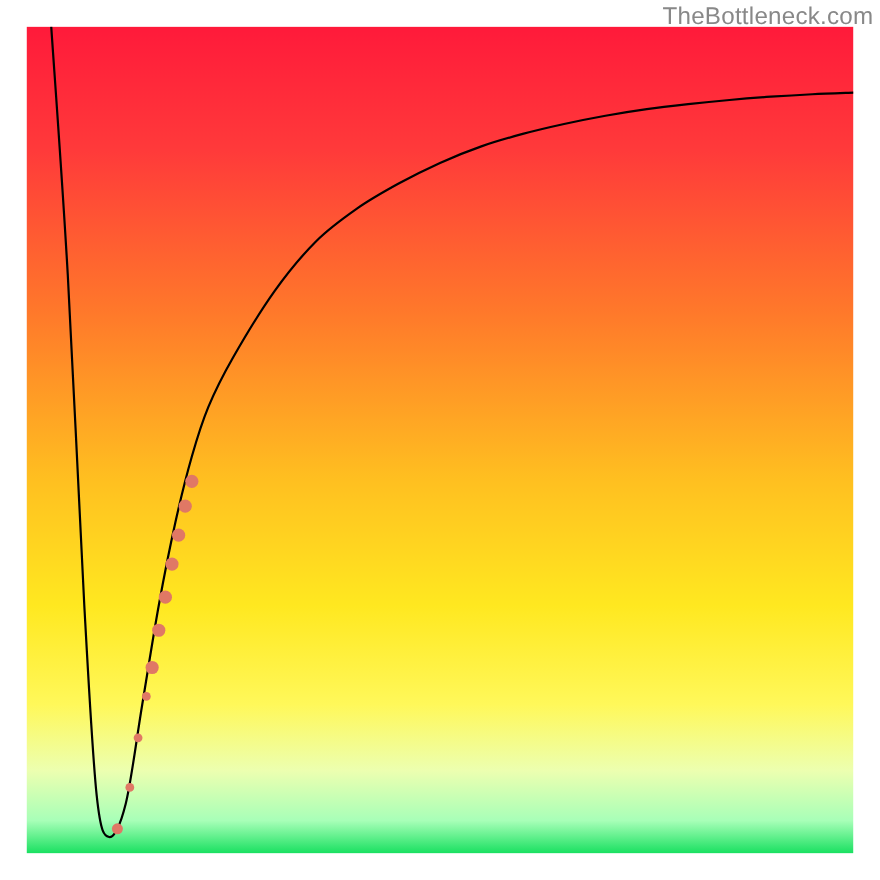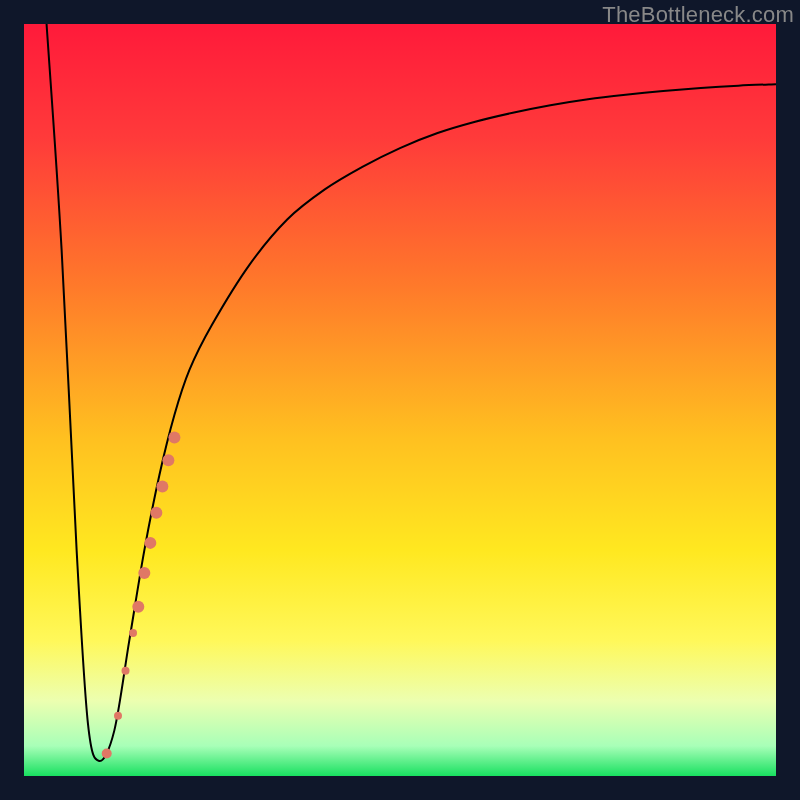--- a/index.html
+++ b/index.html
@@ -10,21 +10,21 @@
     overflow: hidden;
     background: #000;
     font-family: Arial, Helvetica, sans-serif;
   }
   .frame {
     position: absolute;
     left: 0;
     top: 0;
     width: 800px;
     height: 800px;
-    background: #0f172a;
+    background: #ffffff;
   }
   .plot {
     position: absolute;
     left: 24px;
     top: 24px;
     width: 752px;
     height: 752px;
     overflow: hidden;
   }
   .watermark {

